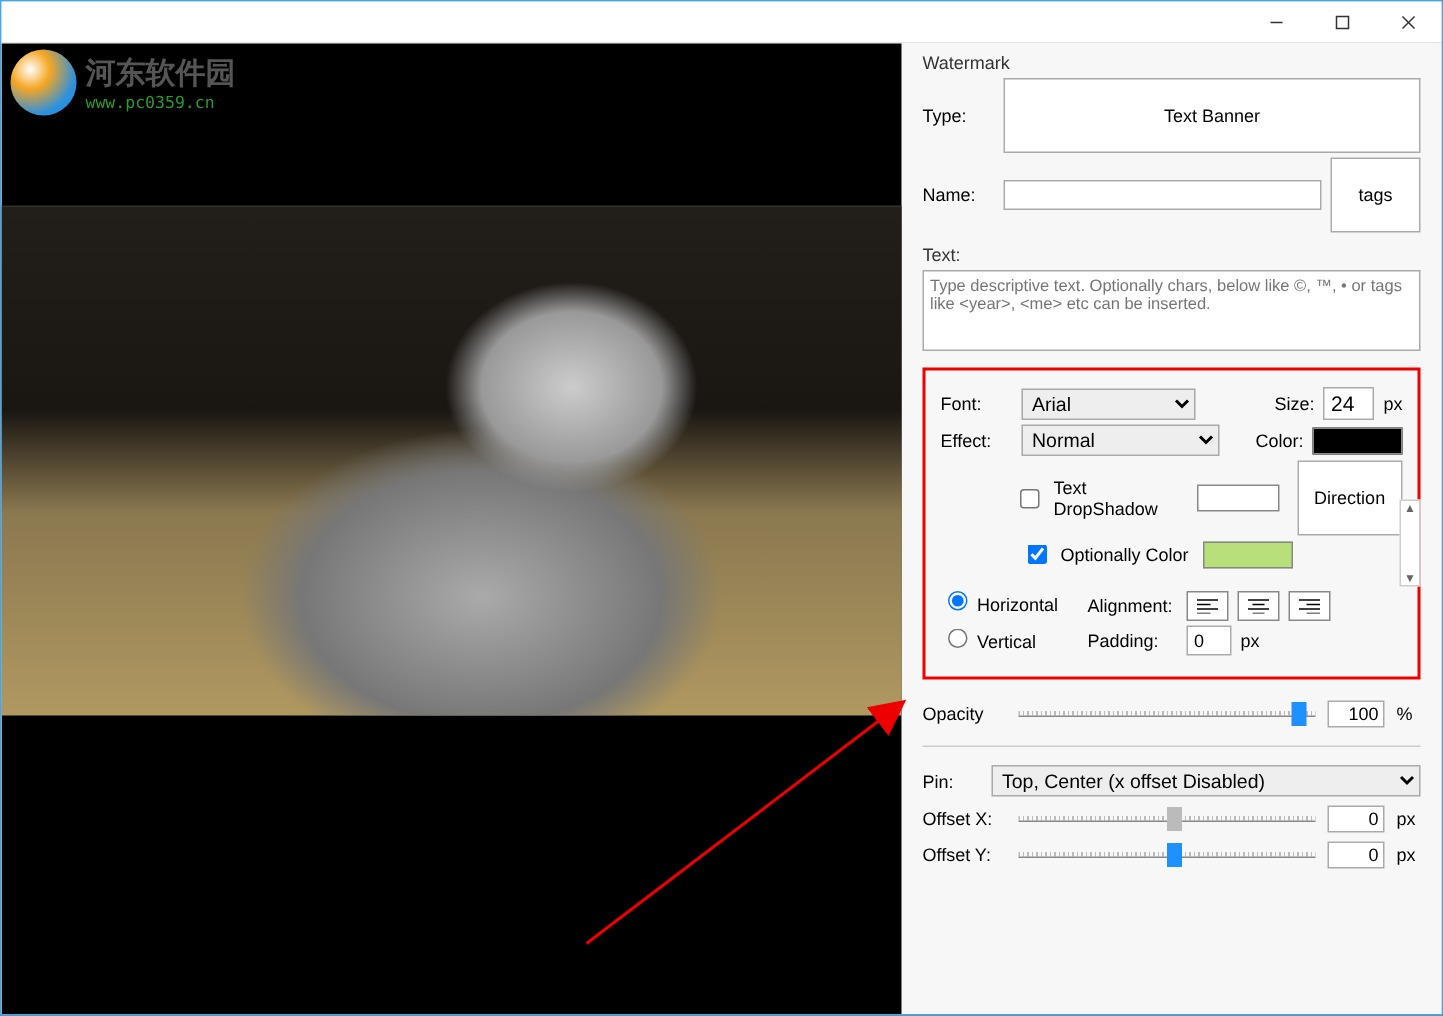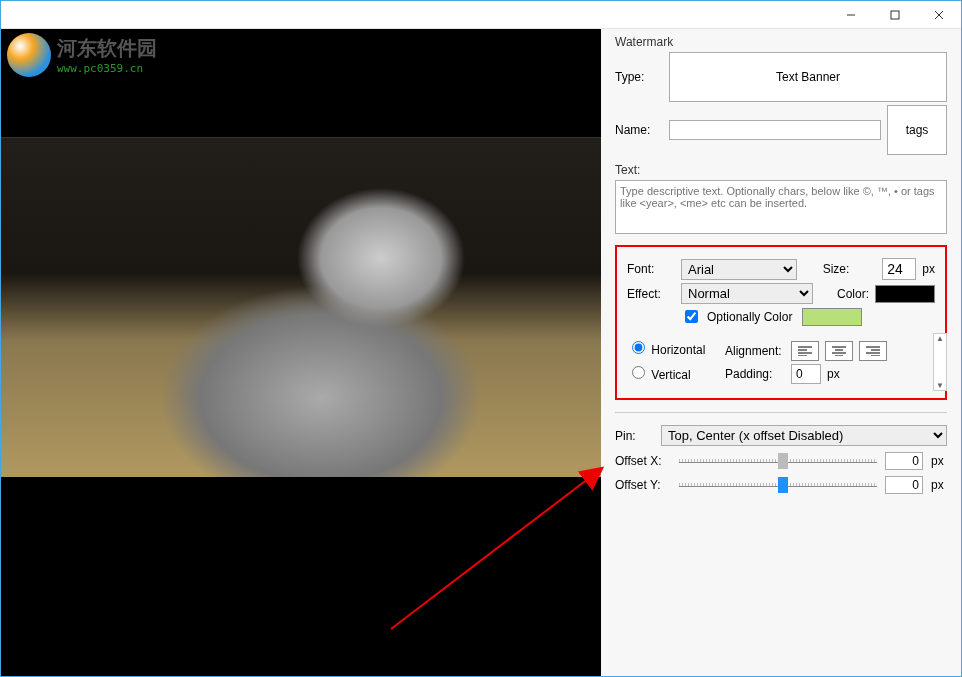--- a/index.html
+++ b/index.html
@@ -117,32 +117,40 @@
         </div>
     </div>
 
     <div class="redbox">
 
       <div class="row">
         <label>Font:</label>
         <select class="field" style="width:116px"><option>Arial</option></select>
         <span style="flex:1"></span>
         <span>Size:</span>
-        <input type="text" class="field" style="width: 34px; font-size: 14px; margin-left: 27px;" value="24">
+        <input type="text" class="field" style="width: 34px; font-size: 14px;" value="24">
         <span>px</span>
       </div>
 
       <div class="row">
         <label>Effect:</label>
         <select class="field" style="width:132px"><option>Normal</option></select>
         <span style="flex:1"></span>
         <span>Color:</span>
         <span class="colorswatch swatch-black"></span>
       </div>
 
+      <div class="row">
+        <label></label>
+        <input type="checkbox" style="">
+        <span>Text DropShadow</span>
+        <span class="colorswatch swatch-white" style="margin-left:4px"></span>
+        <span style="flex:1"></span>
+        <button class="btn" style="width:76px">Direction</button>
+      </div>
 
       <div class="row">
         <label></label>
         <input type="checkbox" checked="" style="">
         <span>Optionally Color</span>
         <span class="colorswatch swatch-green" style="margin-left:4px"></span>
       </div>
 
       <div class="row" style="margin-top:12px;align-items:flex-start">
         <div style="width:92px">
@@ -179,20 +187,28 @@
           </div>
           <div class="row">
             <span style="width:60px">Padding:</span>
             <input type="text" class="field" style="width: 30px;" value="0">
             <span>px</span>
           </div>
         </div>
       </div>
     </div>
 
+    <div class="slider-row" style="margin-top:14px">
+      <span class="sl-label">Opacity</span>
+      <div class="slider">
+          <div class="thumb" style="left:92%"></div>
+        </div>
+      <span class="valbox">100</span>
+      <span class="unit">%</span>
+    </div>
 
     <hr class="sep">
 
     <div class="row">
       <label style="width:40px">Pin:</label>
       <select class="field" style="flex:1"><option>Top, Center (x offset Disabled)</option></select>
     </div>
 
     <div class="slider-row">
       <span class="sl-label">Offset X:</span>

